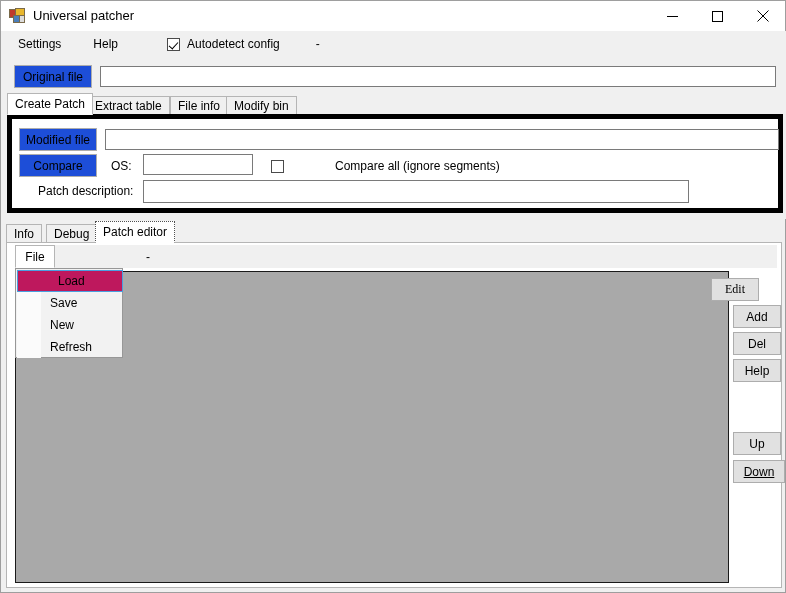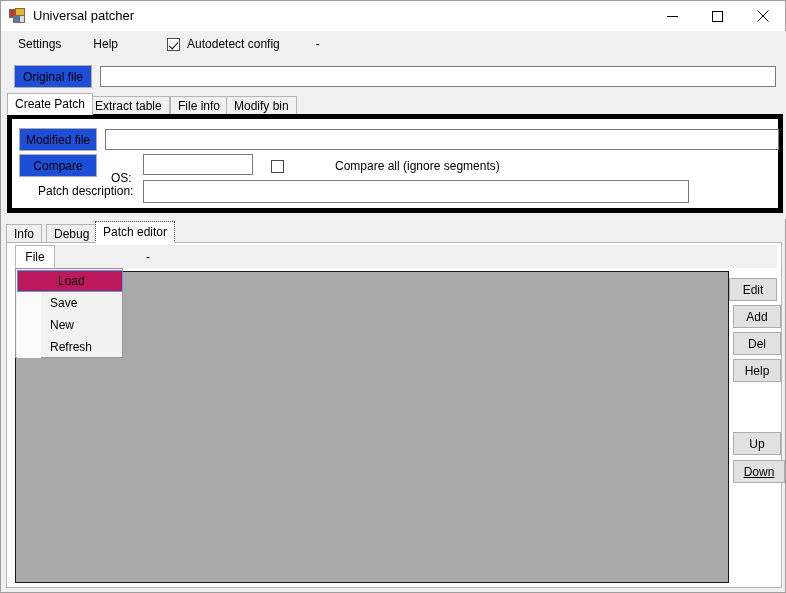--- a/index.html
+++ b/index.html
@@ -184,21 +184,21 @@
     position: absolute;
     left: 5px; top: 57px;
     width: 776px; height: 99px;
     box-sizing: border-box;
     background: #ffffff;
     border: 5px solid #000000;
   }
   .btn-modified { position: absolute; left: 7px; top: 9px; width: 78px; height: 23px; }
   .txt-modified { position: absolute; left: 93px; top: 10px; width: 674px; height: 21px; }
   .btn-compare  { position: absolute; left: 7px; top: 35px; width: 78px; height: 23px; }
-  .lbl-os       { position: absolute; left: 99px; top: 52px; }
+  .lbl-os       { position: absolute; left: 99px; top: 40px; }
   .txt-os       { position: absolute; left: 131px; top: 35px; width: 110px; height: 21px; }
   .cb-compareall{ position: absolute; left: 259px; top: 40px; display: flex; align-items: center; gap: 43px; }
   .cb-compareall .lbl { margin-left: 8px; font-size: 12px; }
   .lbl-desc     { position: absolute; left: 26px; top: 65px; }
   .txt-desc     { position: absolute; left: 131px; top: 61px; width: 546px; height: 23px; }
 
   
   .tabrow-lower {
     position: absolute;
     left: 5px; top: 220px;
@@ -297,21 +297,21 @@
     position: absolute;
     width: 48px; height: 23px;
     box-sizing: border-box;
     background: #e1e1e1;
     border: 1px solid #adadad;
     font-size: 12px;
     display: flex;
     align-items: center;
     justify-content: center;
   }
-  .sb-edit  { left: 722px; top: 35px; }
+  .sb-edit  { left: 704px; top: 35px; font-family: Liberation Serif, serif; }
   .sb-add   { left: 726px; top: 62px; }
   .sb-del   { left: 726px; top: 89px; }
   .sb-help  { left: 726px; top: 116px; }
   .sb-up    { left: 726px; top: 189px; }
   .sb-down  { left: 726px; top: 217px; width: 52px; text-decoration: underline; }
 </style>
 </head>
 <body>
 
 <div class="window">

